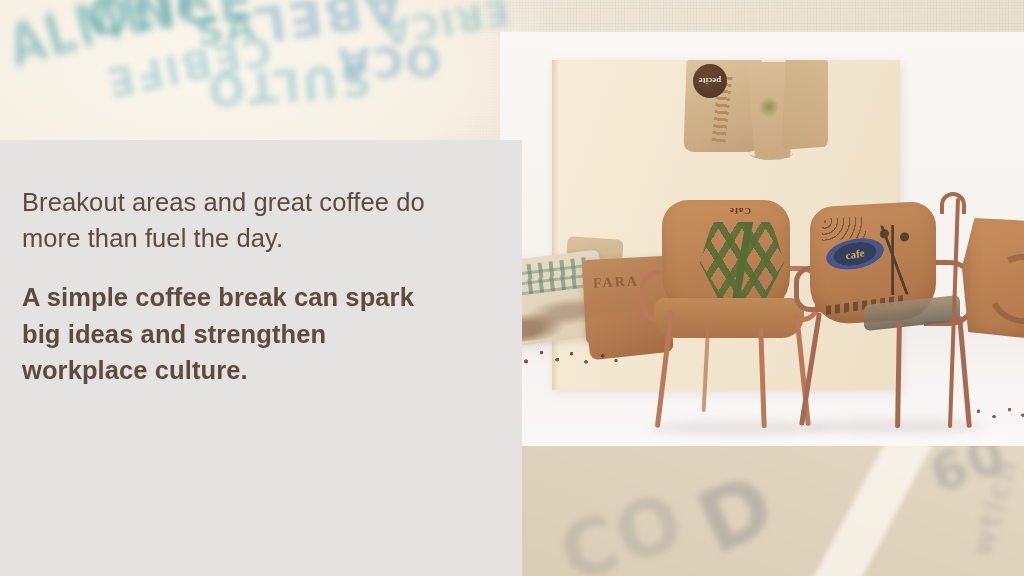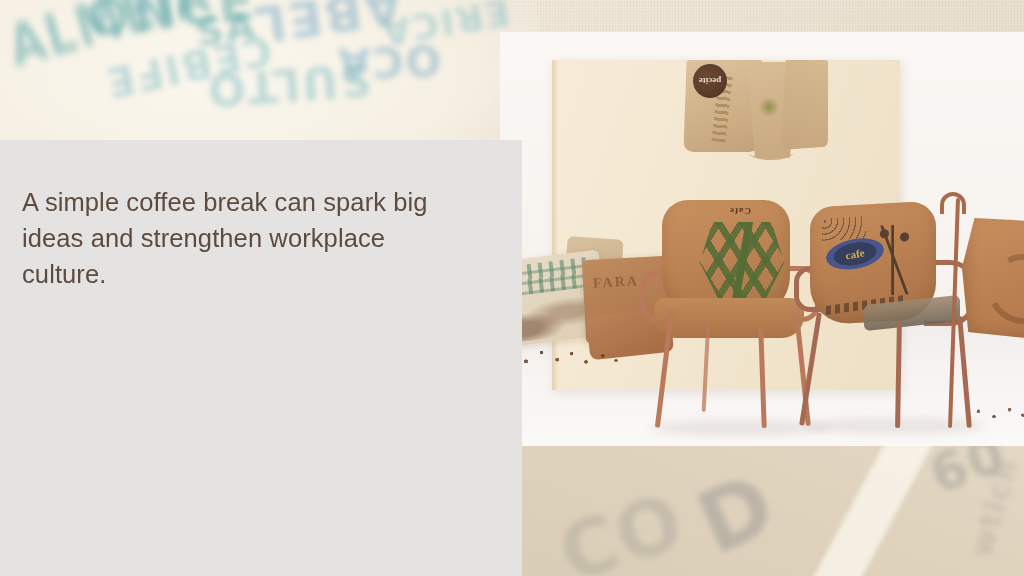--- a/index.html
+++ b/index.html
@@ -58,21 +58,21 @@
     background:#e4e3e1;
     padding:44px 70px 0 22px;
   }
   .panel p{
     color:#5d4b40;
     font-size:25.5px;
     line-height:1.42;
     letter-spacing:.1px;
     margin-bottom:23px;
   }
-  .panel p:last-child{ margin-bottom:0; }
+  .panel p:last-child{ margin-bottom:0;font-weight:bold; }
 
   
   .photo{
     position:absolute; left:500px; top:32px; width:524px; height:414px;
     overflow:hidden;
     background:#f7f4f1;
   }
   .ph-floor{ position:absolute; left:0; bottom:0; width:100%; height:130px;
              background:linear-gradient(180deg,#f0ecea 0%,#f6f3f1 40%,#fbf9f8 100%); }
   .ph-wall{ position:absolute; left:0; top:0; width:100%; height:290px;
@@ -357,16 +357,17 @@
     <div class="chair c3">
       <div class="shell">
           <div class="swirl"></div>
         </div>
 
     </div>
     <div class="beans2"></div>
   </div>
 
   <div class="panel">
+    <p>Breakout areas and great coffee do more than fuel the day.</p>
     <p>A simple coffee break can spark big ideas and strengthen workplace culture.</p>
   </div>
 
 </div>
 
 </body></html>

